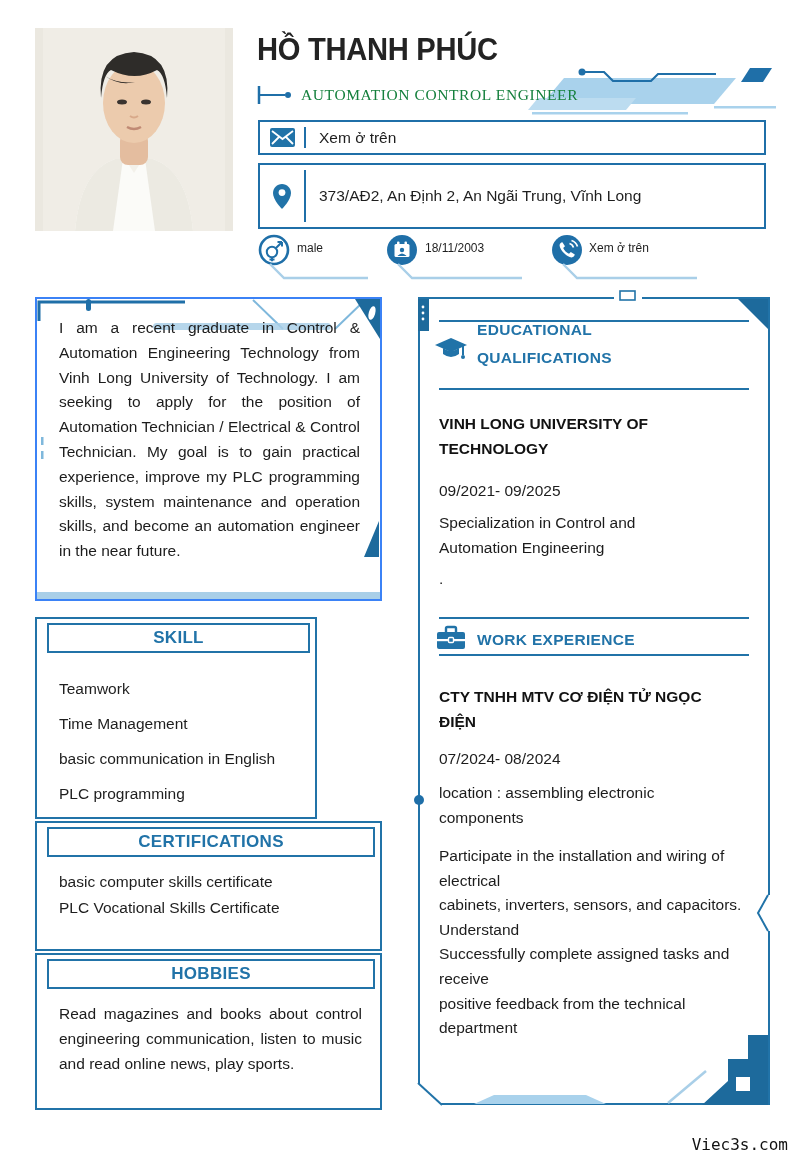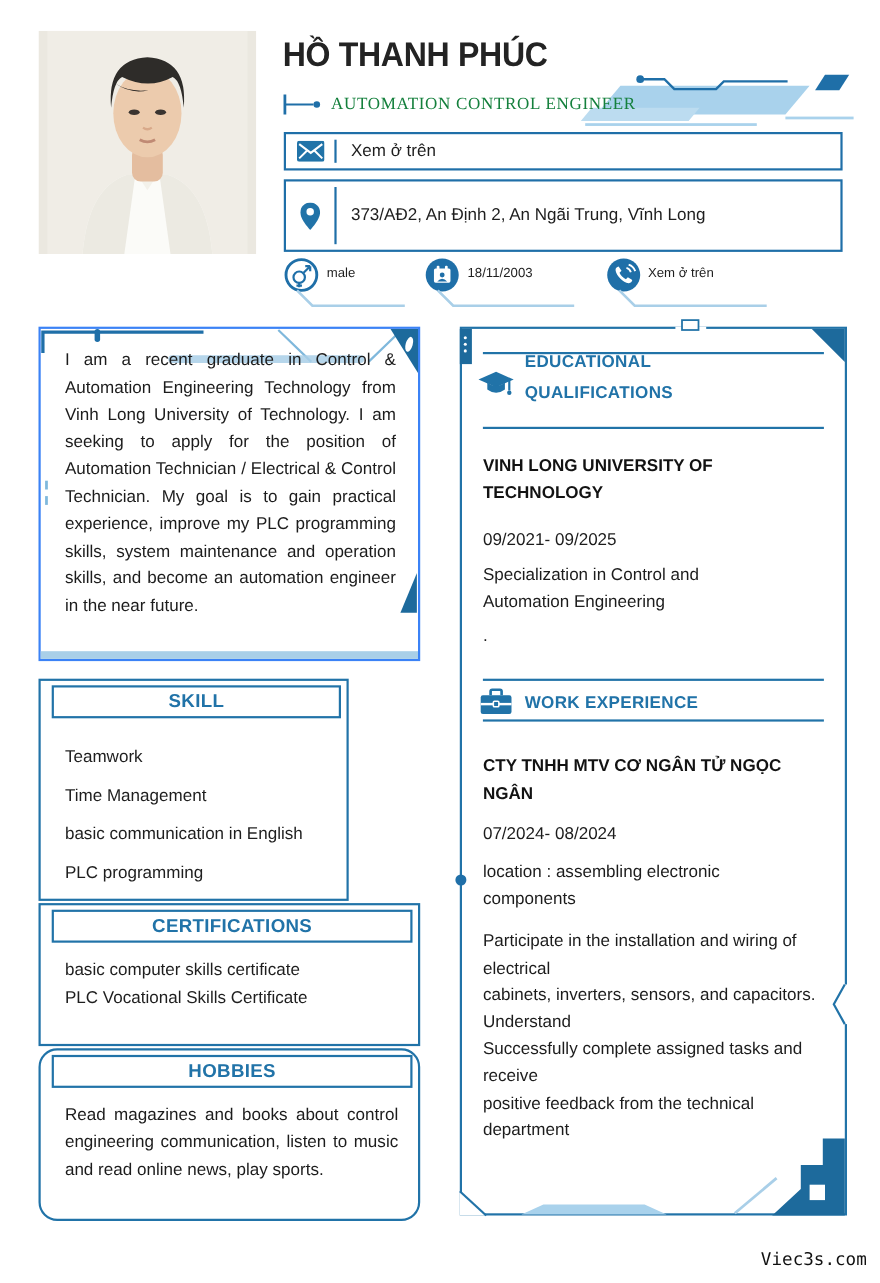--- a/index.html
+++ b/index.html
@@ -158,21 +158,21 @@
   </div>
 
   <div class="abs secbox" style="left:35px;top:821px;width:347px;height:130px;">
     <div class="sectitle">CERTIFICATIONS</div>
     <div class="items" style="top:46px;line-height:26.3px;">
       <div>basic computer skills certificate</div>
       <div>PLC Vocational Skills Certificate</div>
     </div>
   </div>
 
-  <div class="abs secbox" style="left:35px;top:953px;width:347px;height:157px;border-radius:17px;">
+  <div class="abs secbox" style="left:35px;top:953px;width:347px;height:157px;">
     <div class="sectitle">HOBBIES</div>
     <div class="jtext abs" style="left:22px;top:46px;width:303px;line-height:25px;">Read magazines and books about control engineering communication, listen to music and read online news, play sports.</div>
   </div>
 
   <div class="abs" style="left:418px;top:297px;width:352px;height:808px;border:2px solid #2173a8;box-sizing:border-box;">
     <svg class="abs" style="left:-2px;top:-2px;overflow:visible;" width="352" height="808" viewBox="0 0 352 808">
       <rect x="196" y="0" width="28" height="3" fill="#fff"></rect>
       <rect x="202" y="-6" width="15" height="9" fill="#fff" stroke="#2173a8" stroke-width="1.6"></rect>
       <polygon points="320,2 350,2 350,32" fill="#1d6a9c"></polygon>
       <rect x="0" y="2" width="11" height="32" fill="#1d6a9c"></rect>
@@ -213,21 +213,21 @@
       <svg width="30" height="26" viewBox="0 0 30 26">
         <path d="M10 7 V3.5 q0-1.5 1.5-1.5 h7 q1.5 0 1.5 1.5 V7" fill="none" stroke="#2173a8" stroke-width="2.4"></path>
         <rect x="1" y="7" width="28" height="17" rx="2" fill="#2173a8"></rect>
         <rect x="1" y="14" width="28" height="2.2" fill="#fff"></rect>
         <rect x="12.5" y="12.5" width="5" height="5" rx="1" fill="#2173a8" stroke="#fff" stroke-width="1.4"></rect>
       </svg>
     </div>
     <div class="abs rhead" style="left:57px;top:327px;white-space:nowrap;">WORK EXPERIENCE</div>
     <div class="rline" style="left:19px;top:355px;width:310px;"></div>
 
-    <div class="abs rbold" style="left:19px;top:385px;width:300px;">CTY TNHH MTV CƠ NGÂN TỬ NGỌC NGÂN</div>
+    <div class="abs rbold" style="left:19px;top:385px;width:300px;">CTY TNHH MTV CƠ ĐIỆN TỬ NGỌC ĐIỆN</div>
     <div class="abs rbody" style="left:19px;top:448px;">07/2024- 08/2024</div>
     <div class="abs rbody" style="left:19px;top:482px;width:260px;">location : assembling electronic components</div>
 
     <div class="abs rbody" style="left:19px;top:545px;width:316px;">
       <div>Participate in the installation and wiring of electrical</div>
       <div>cabinets, inverters, sensors, and capacitors. Understand</div>
       <div>Successfully complete assigned tasks and receive</div>
       <div>positive feedback from the technical department</div>
     </div>
   </div>

